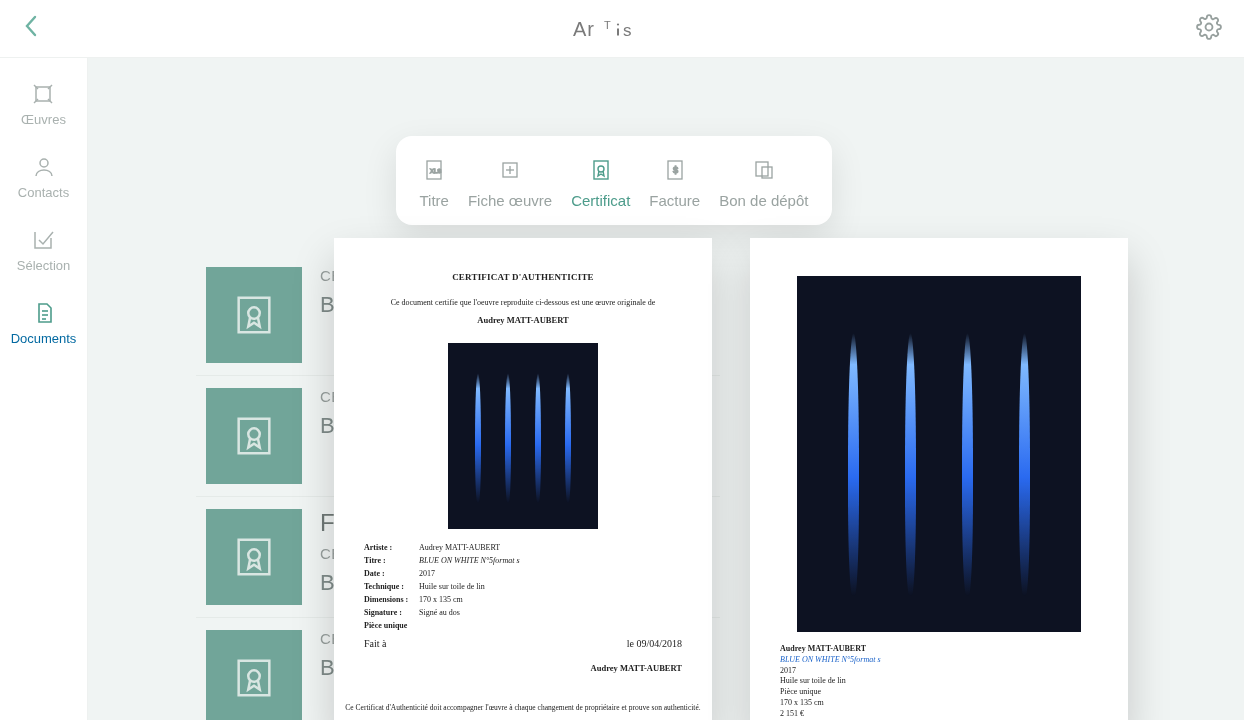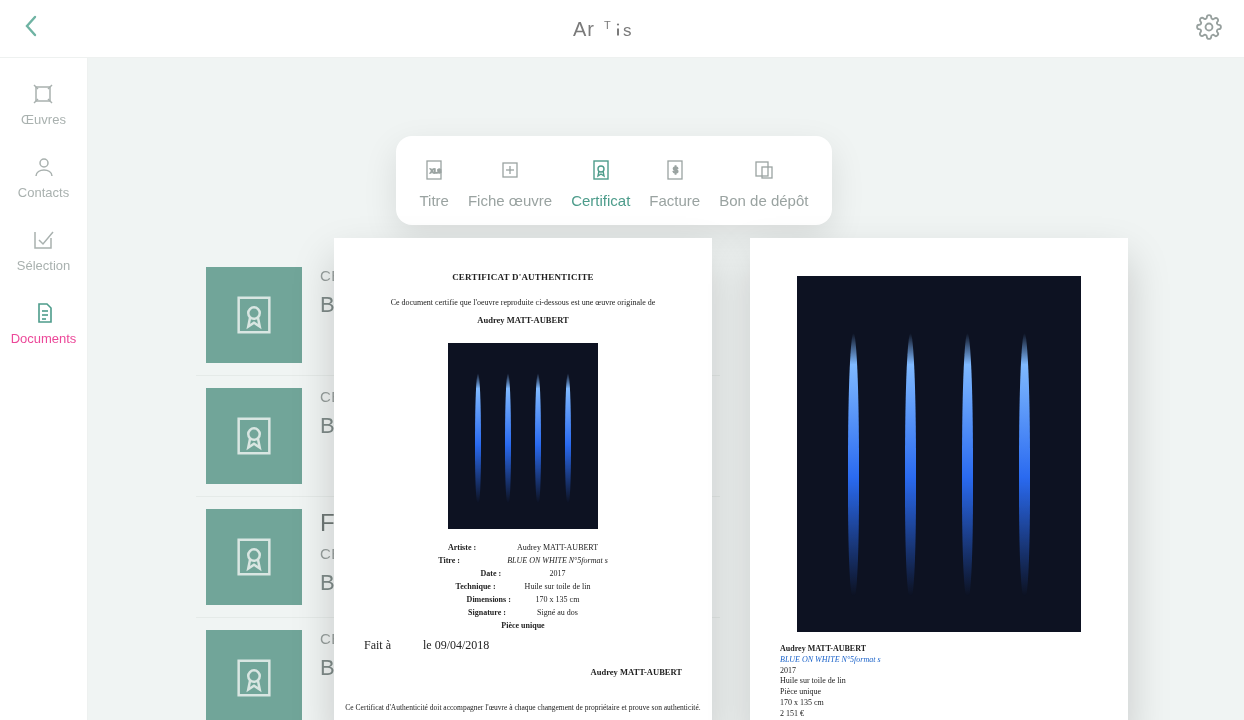--- a/index.html
+++ b/index.html
@@ -12,21 +12,21 @@
   .logo { font-size: 24px; letter-spacing: 2px; color: #777; font-weight: 300; display:flex; align-items:flex-start;}
   .logo-svg { width: 90px; height: 30px; }
   .gear { color: #9aa3a1; cursor: pointer; }
 
   .app { display: flex; height: calc(720px - 58px); }
   .sidebar {
     width: 88px; background: #fff; border-right: 1px solid #eef1f0; padding-top: 24px;
     display: flex; flex-direction: column; align-items: center; gap: 28px;
   }
   .side-item { display:flex; flex-direction:column; align-items:center; gap:6px; color:#a9b1af; font-size:13px; cursor:pointer; }
-  .side-item.active { color:#ec4899; }
+  .side-item.active { color:#0369a1; }
   .side-icon { width:24px; height:24px; display:flex; align-items:center; justify-content:center; }
 
   .main { flex:1; background:#f0f4f3; position:relative; padding: 30px 0 0 0; }
 
   .tabs-card {
     position:absolute; left:308px; top:78px; width:436px; background:#fff; border-radius:16px;
     box-shadow:0 12px 34px rgba(0,0,0,0.10); display:flex; align-items:center; justify-content:space-around;
     padding:22px 14px 16px;
   }
   .tab-item { display:flex; flex-direction:column; align-items:center; gap:10px; color:#9aa3a1; font-size:15px; cursor:pointer; }
@@ -48,24 +48,24 @@
   .cert-title { text-align:center; font-weight:bold; font-size:9px; letter-spacing:0.2px; margin-top:8px; }
   .cert-sub { text-align:center; margin-top:16px; font-size:8px; }
   .cert-artist { text-align:center; font-weight:bold; margin-top:8px; font-size:8.5px; }
   .artwork { width:150px; height:186px; background:#0d1222; margin:18px auto 0; position:relative; }
   .artwork2 { width:284px; height:356px; background:#0d1222; margin:12px auto 0; position:relative; }
   .streak { position:absolute; top:16%; width:4%; background:linear-gradient(to bottom, rgba(140,190,255,0.0) 0%, #7fb9ff 12%, #2a6af0 55%, rgba(26,45,90,0) 100%); border-radius:50% 50% 40% 40%; filter:blur(0.3px); }
   .artwork .streak { height:70%; }
   .artwork2 .streak { height:74%; }
   .s1{left:18%} .s2{left:38%} .s3{left:58%} .s4{left:78%}
   .fields { margin-top:14px; }
-  .field-row { display:flex; gap:15px; margin-bottom:4px;justify-content:center; }
+  .field-row { display:flex; gap:1px; margin-bottom:4px; }
   .field-k { width:54px; font-weight:bold; }
   .field-v.italic { font-style:italic; }
-  .cert-loc { display:flex; justify-content:flex-start; gap:32px; margin-top:8px; font-size:12px; }
+  .cert-loc { display:flex; justify-content:space-between; gap:32px; margin-top:8px; font-size:10px; }
   .cert-sign { text-align:right; font-weight:bold; margin-top:14px; font-size:8.5px;}
   .cert-footer { text-align:center; position:absolute; bottom:16px; left:0; right:0; font-size:7.5px;}
   .sheet2-meta { margin-top:12px; font-size:8px; line-height:1.35; }
   .sheet2-meta .l1 { font-weight:bold; }
   .sheet2-meta .l2 { font-style:italic; color:#1a62c9; }
 </style>
 </head>
 <body>
 
 <div class="header">

